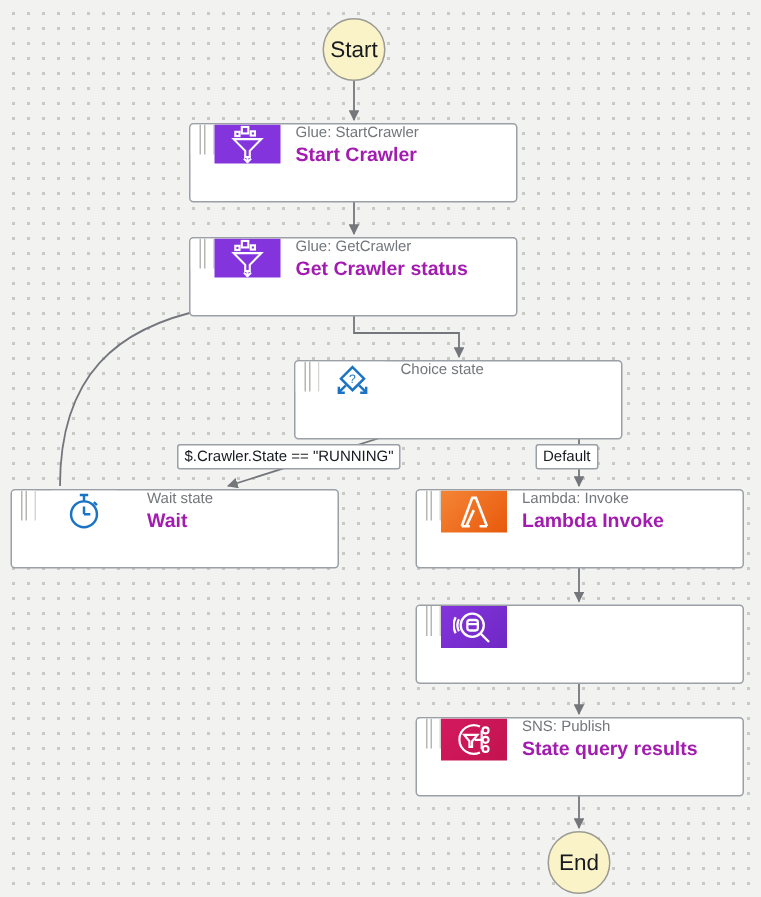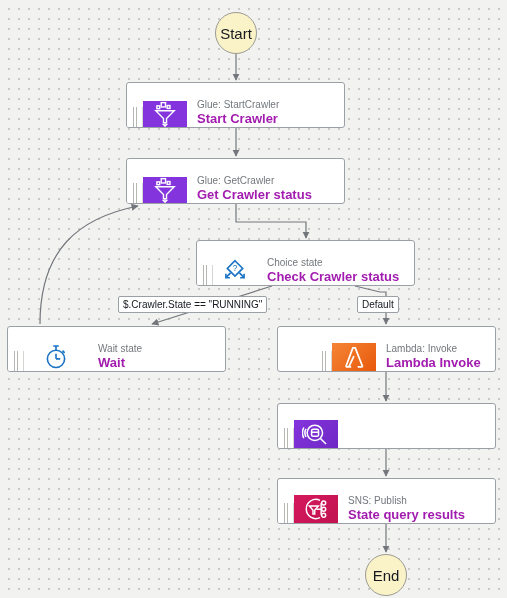--- a/index.html
+++ b/index.html
@@ -43,27 +43,27 @@
     align-items: center;
     justify-content: center;
     font-size: 15px;
     color: #16191f;
     box-sizing: border-box;
   }
 
   
   .state-card {
     position: absolute;
-    height: 46px;
+    height: 53px;
     background: #ffffff;
     border: 1px solid #9aa0a6;
     border-radius: 3px;
     box-sizing: border-box;
     display: flex;
-    align-items: flex-end;
+    align-items: flex-start;
     overflow: hidden;
   }
   .grip {
     width: 15px;
     flex: 0 0 15px;
     background: #ffffff;
     border-right: 1px solid #d5d5d2;
     display: flex;
     align-items: center;
     justify-content: center;
@@ -213,21 +213,20 @@
         <path d="M12 3.2 L18.6 9.8 L12 16.4 L5.4 9.8 Z"></path>
         <text x="12" y="12.4" font-size="7" fill="#1a73c4" stroke="none" text-anchor="middle" font-family="Liberation Sans, sans-serif">?</text>
         <path d="M8.2 13.6 L4.6 17.2"></path>
         <path d="M4.2 14.4 L4.2 17.8 L7.6 17.8"></path>
         <path d="M15.8 13.6 L19.4 17.2"></path>
         <path d="M19.8 14.4 L19.8 17.8 L16.4 17.8"></path>
       </svg>
     </div>
     <div class="labels">
       <div class="subtitle">Choice state</div>
-      <div class="title">Check Crawler status</div>
     </div>
   </div>
 
   <div class="state-card" style="left:7px; top:326px; width:219px;gap:10px;">
     <div class="grip">
         <i></i>
         <i></i>
       </div>
     <div class="icon-box wait">
       <svg width="28" height="28" viewBox="0 0 24 24" fill="none" stroke="#1a73c4" stroke-width="1.4">
@@ -238,21 +237,21 @@
         <path d="M12 2.6 V6"></path>
         <path d="M17.6 6.6 L19.4 8.4"></path>
       </svg>
     </div>
     <div class="labels">
       <div class="subtitle">Wait state</div>
       <div class="title">Wait</div>
     </div>
   </div>
 
-  <div class="state-card" style="left:277px; top:326px; width:219px;padding-left:38px;">
+  <div class="state-card" style="left:277px; top:326px; width:219px;">
     <div class="grip">
         <i></i>
         <i></i>
       </div>
     <div class="icon-box lambda">
       <svg width="28" height="28" viewBox="0 0 24 24" fill="none" stroke="#ffffff" stroke-width="1.5">
         <path d="M5 20.4 L11 4.2 L13.1 4.2 L19.4 20.4"></path>
         <path d="M5 20.4 L9.6 20.4"></path>
         <path d="M15.2 20.4 L19.4 20.4"></path>
         <path d="M11.9 11.2 L7.6 20.4"></path>

